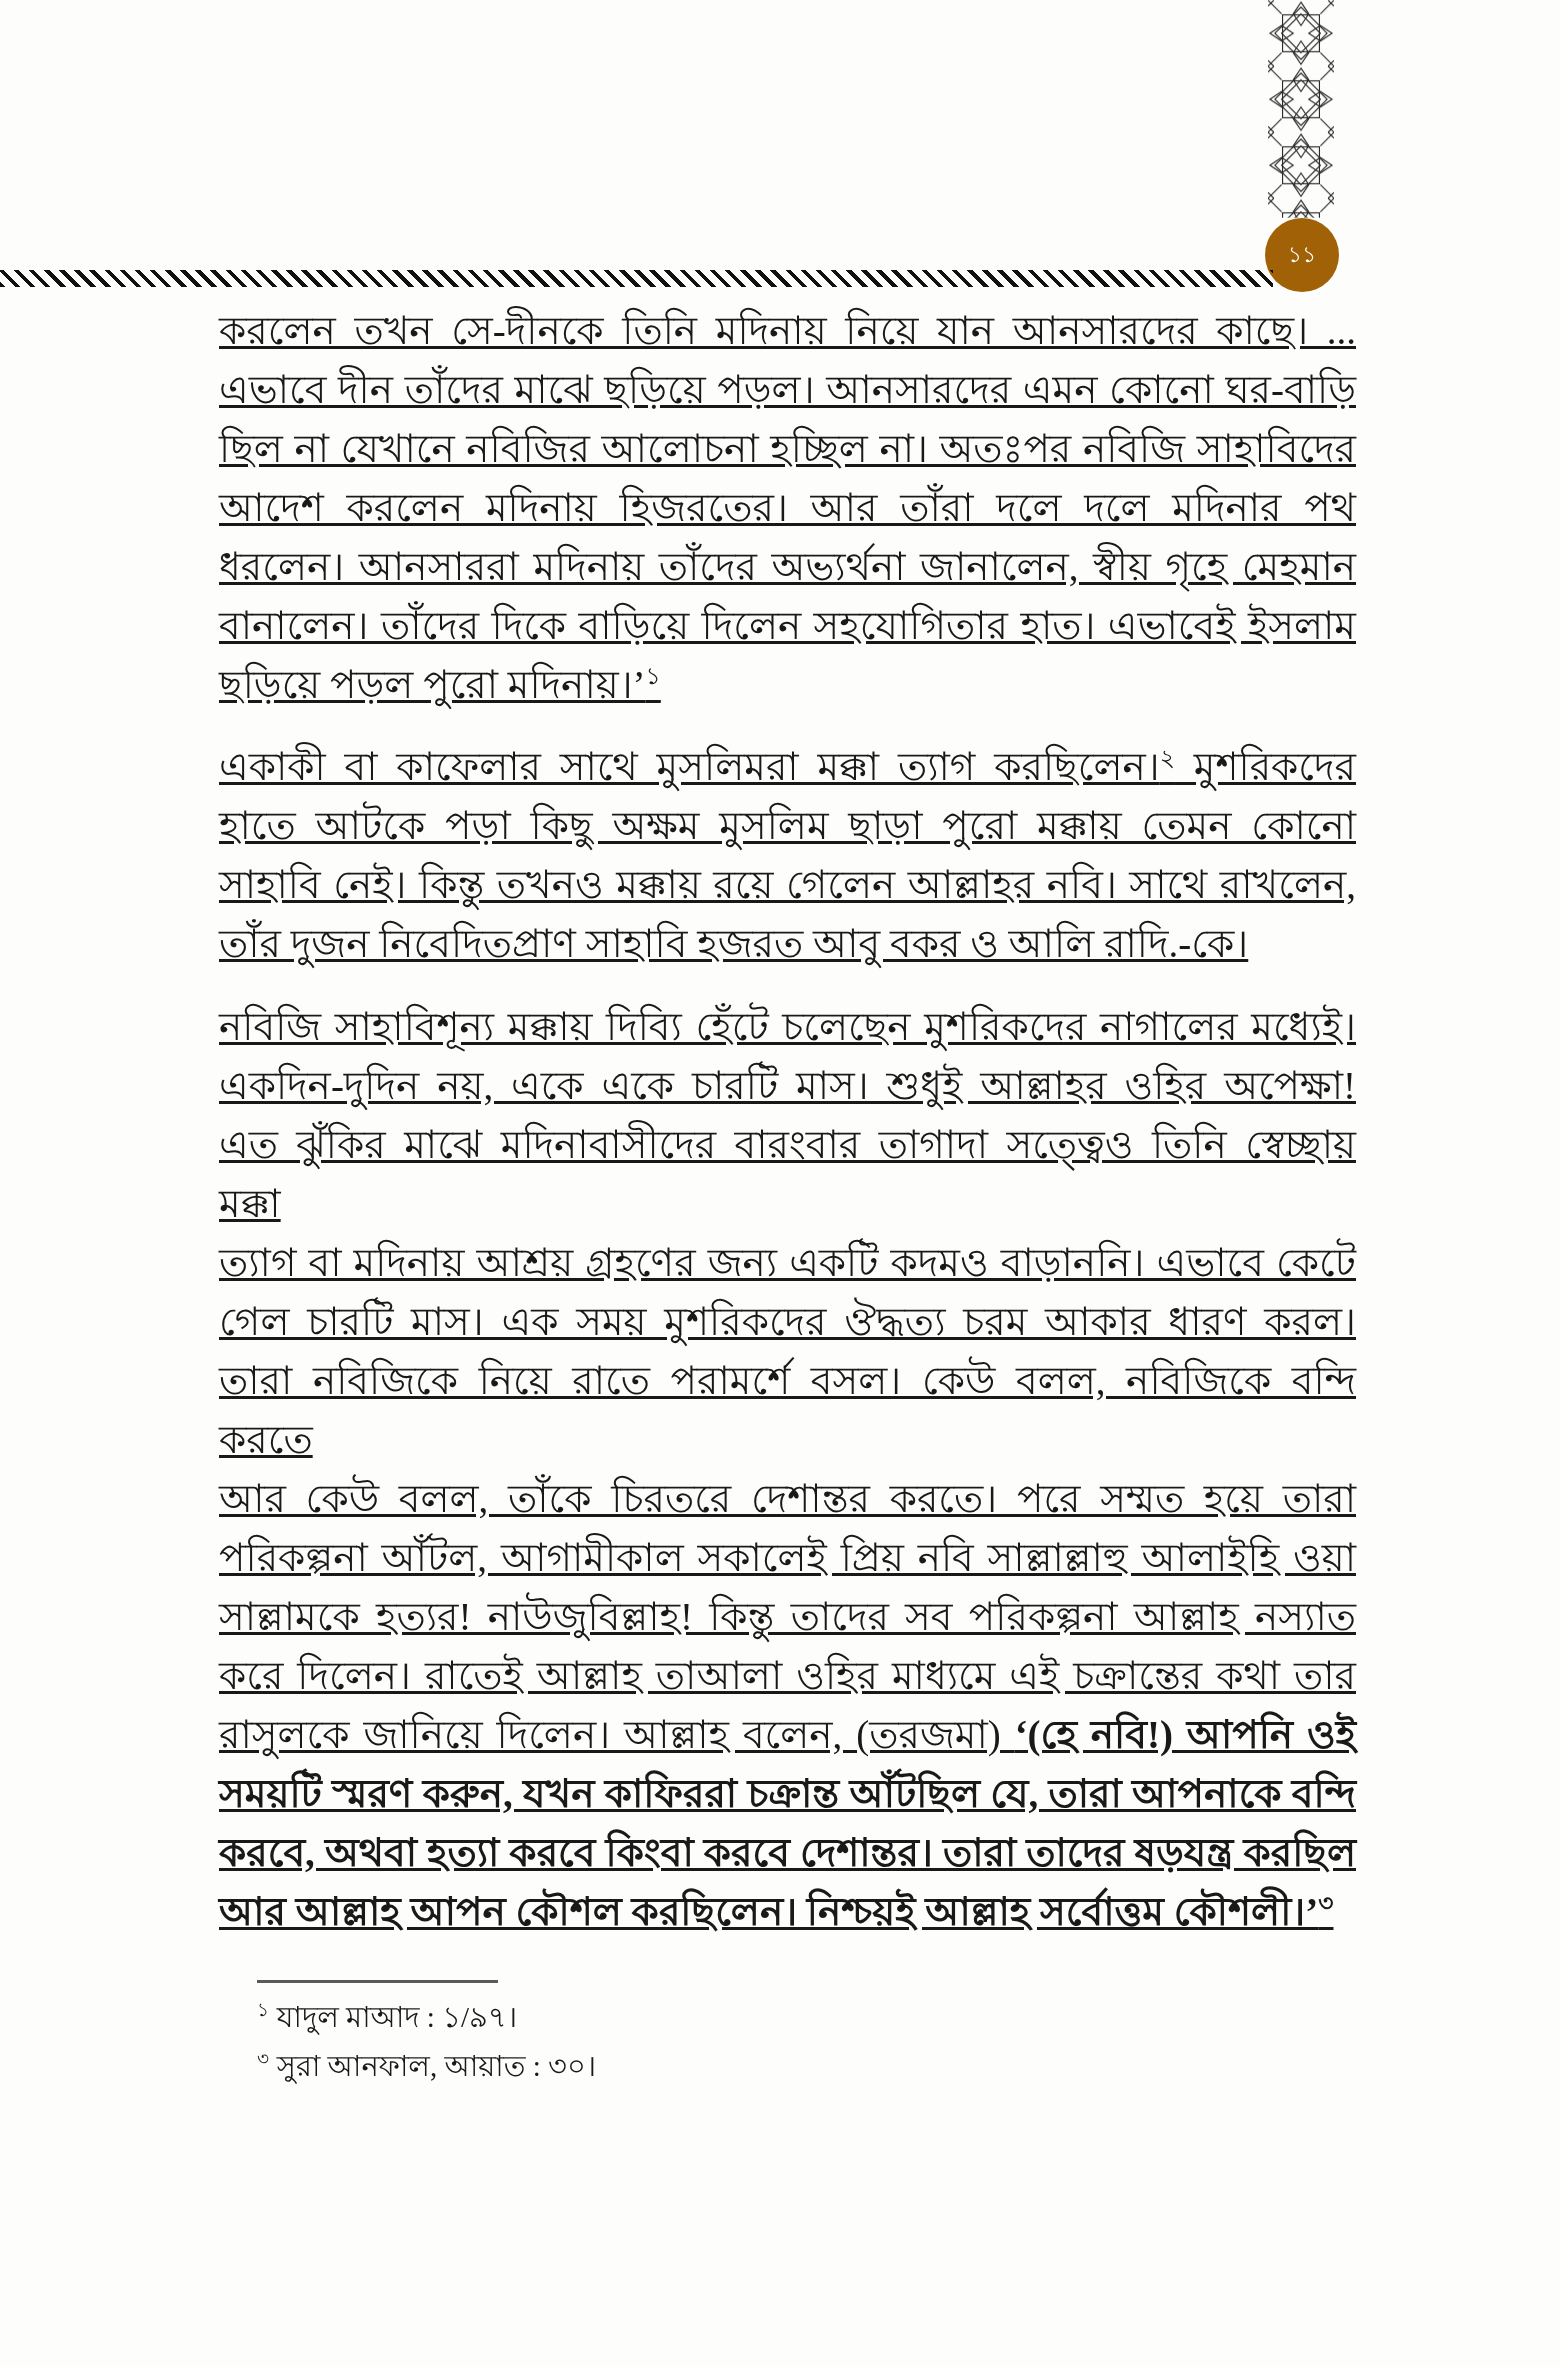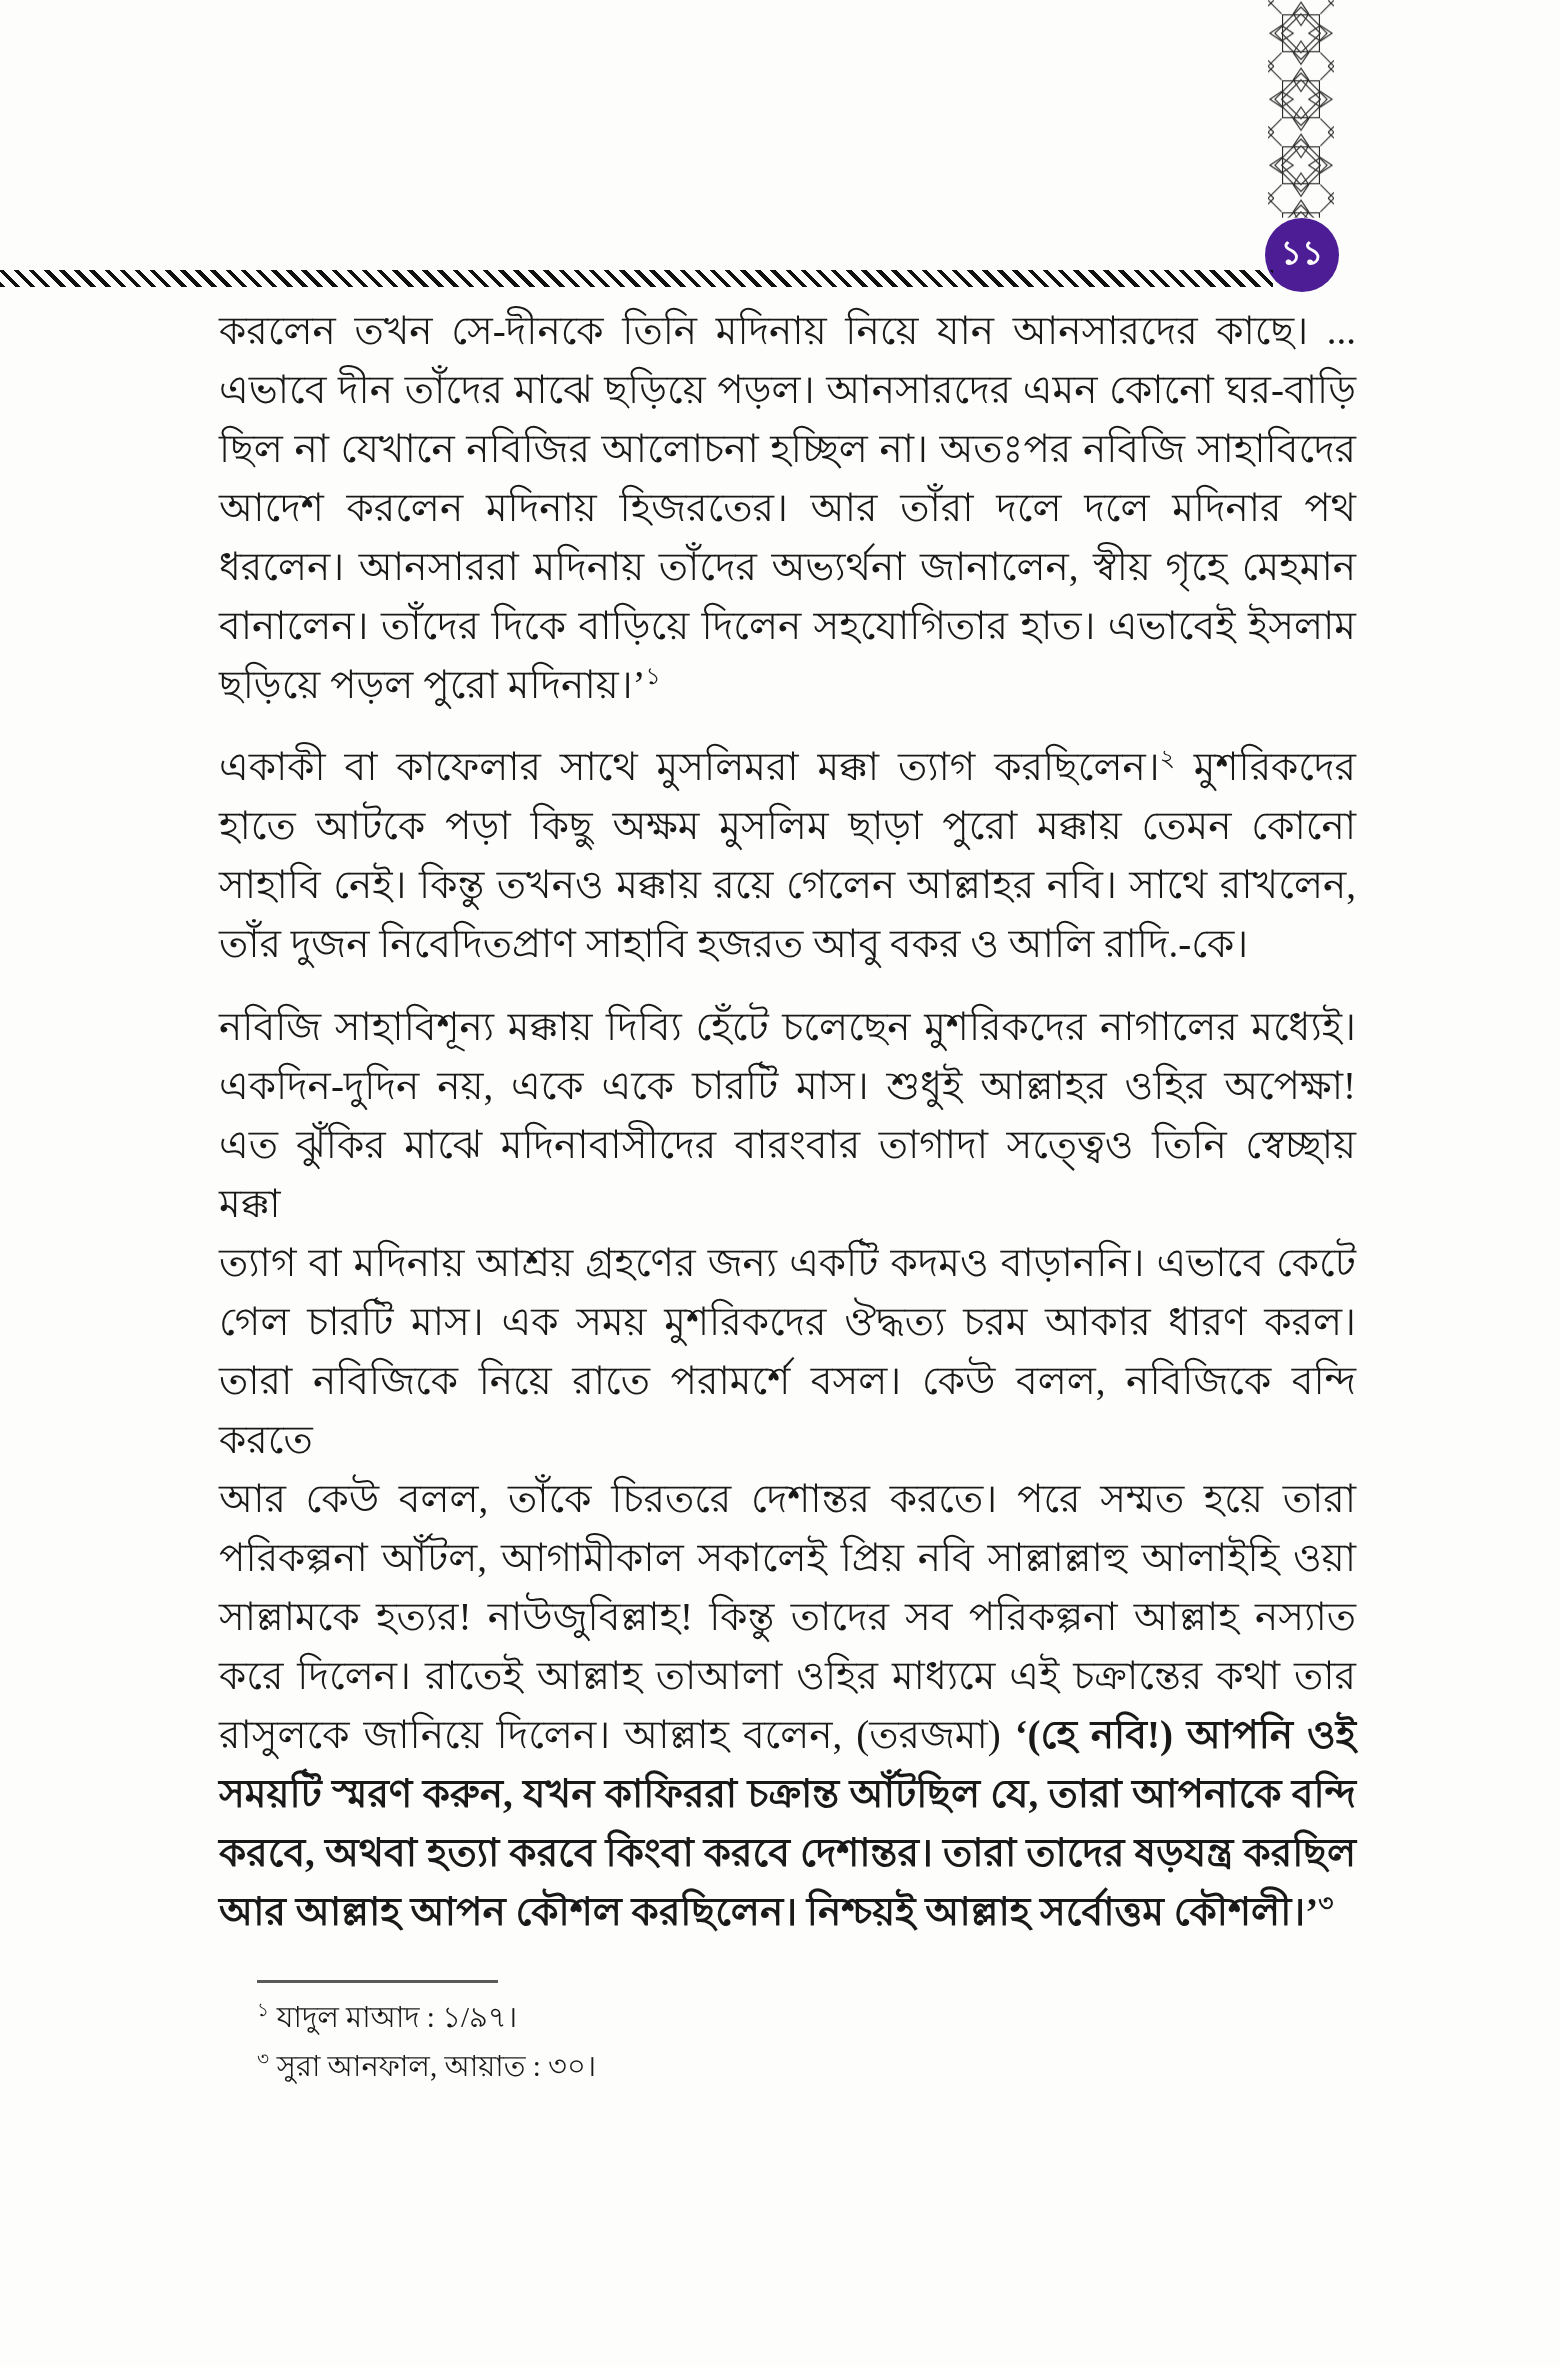--- a/index.html
+++ b/index.html
@@ -11,42 +11,42 @@
     font-family:"Liberation Serif","DejaVu Serif",serif;
     color:#191919;
   }
   
   .pattern-band{
     position:absolute;top:0;right:226px;width:66px;height:218px;
   }
   
   .page-circle{
     position:absolute;left:1265px;top:218px;width:74px;height:74px;
-    background:#4c1d95;border-radius:50%;
+    background:#a16207;border-radius:50%;
     display:flex;align-items:center;justify-content:center;
-    color:#ffffff;font-size:33px;font-weight:bold;
+    color:#ffffff;font-size:22px;font-weight:normal;
   }
   
   .title{
     position:absolute;left:219px;top:213px;width:1137px;
     text-align:center;font-size:43px;font-weight:bold;line-height:55px;
     letter-spacing:0.5px;
   }
   
   .hatch{
     position:absolute;left:0;top:270px;width:1273px;height:16.6px;
     background:repeating-linear-gradient(45deg,#111 0px,#111 3.9px,transparent 3.9px,transparent 10.7px);
   }
   
   .body{
     position:absolute;left:219px;top:301px;width:1137px;
     font-size:39px;line-height:59px;
   }
   .para{margin:0 0 23.4px 0;}
-  .ln{text-align:justify;text-align-last:justify;}
+  .ln{text-align:justify;text-align-last:justify;text-decoration:underline;}
   .ln.last{text-align-last:auto;}
   .b{font-weight:bold;}
   sup{font-size:23.4px;line-height:0;vertical-align:super;}
   
   .footnotes{
     position:absolute;left:209px;top:1980px;width:1137px;
     font-size:29px;line-height:49px;margin-left:48px;
   }
   .fn-rule{width:241px;height:2.9px;background:#5a5a5a;margin:0 0 9.8px 0;border:none;}
   .footnote sup{font-size:18.5px;margin-right:7.8px;}

